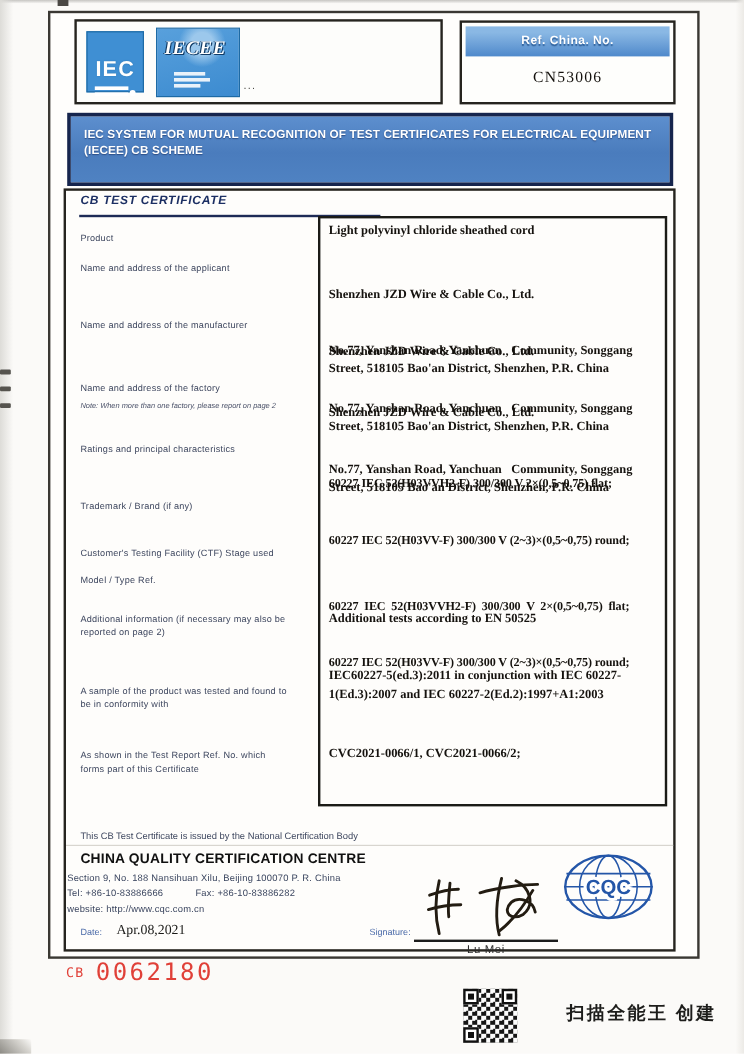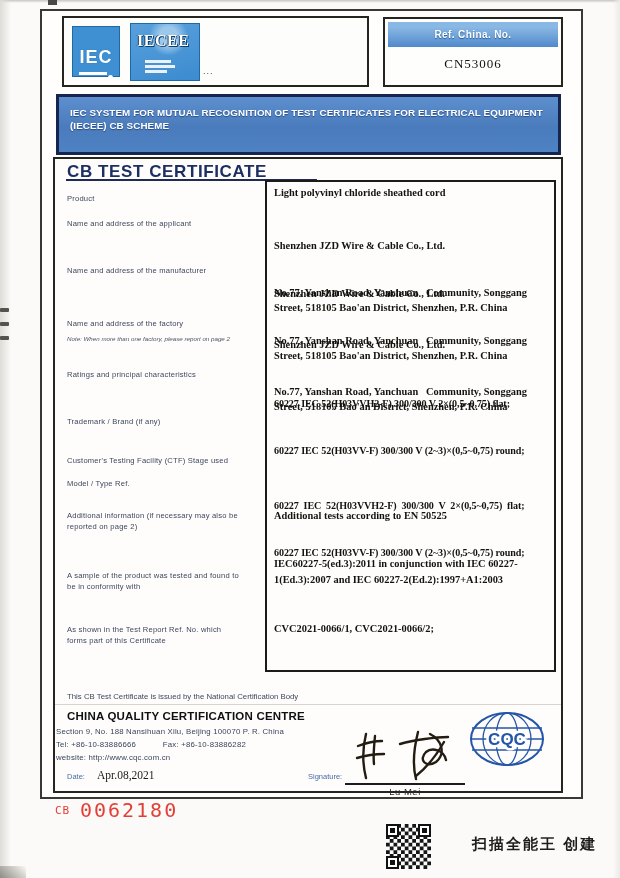--- a/index.html
+++ b/index.html
@@ -28,21 +28,21 @@
   .iec-sq .t { font-size:18px; font-weight:bold; letter-spacing:1px; margin-top:20px;
                text-shadow:0 0 1px #1d6aa5; }
   .iec-lines { position:relative; margin:3px auto 0; width:34px; height:12px; }
   .iec-lines b { position:absolute; left:0; width:28px; height:2.5px; background:#fff; }
   .iec-lines b:nth-child(1){ top:1px; } .iec-lines b:nth-child(2){ top:6px; }
   .iec-lines i { position:absolute; right:0; top:4px; width:5px; height:5px; background:#fff; border-radius:50%; }
   .iecee-sq { left:130px; top:23px; width:70px; height:58px;
               background:radial-gradient(circle at 55% 22%, #9cc8ec 0 16%, rgba(255,255,255,0) 34%),
                          linear-gradient(165deg,#58a0dc,#3c8bd0);
               border:1px solid #1d6aa5; color:#fff; }
-  .iecee-sq .t { font-family:"Liberation Serif", serif; font-weight:bold;
+  .iecee-sq .t { font-family:"Liberation Serif", serif; font-style:italic; font-weight:bold;
                  font-size:16px; letter-spacing:0.5px; margin:8px 0 0 6px;
                  text-shadow:1px 1px 0 #123c66, -1px 0 0 #123c66; }
   .iecee-lines { position:relative; margin:10px 0 0 14px; width:40px; height:14px; }
   .iecee-lines b { position:absolute; left:0; height:2.5px; background:#e9f2fa; }
   .iecee-lines b:nth-child(1){ top:0; width:26px; } .iecee-lines b:nth-child(2){ top:5px; width:30px; }
   .iecee-lines b:nth-child(3){ top:10px; width:22px; }
   .tm-dots { left:203px; top:66px; font-size:9px; color:#4a4a46; letter-spacing:1px; }
 
   .ref-box { left:383px; top:17px; width:180px; height:70px; border:2px solid #26241f; background:#fefefc; }
   .ref-head { margin:3px; height:25px; background:linear-gradient(180deg,#8ab8e4 0 20%,#4f89cb);
@@ -52,21 +52,21 @@
              font-size:13px; color:#14110d; letter-spacing:1px; }
 
   
   .banner { left:56px; top:94px; width:505px; height:61px; background:linear-gradient(180deg,#5d8fce,#4a7cbd 55%, #4f82c2);
             border:3px solid #16254d; padding:9px 11px; }
   .banner div { color:#fff; font-weight:bold; font-size:9.8px; letter-spacing:0.1px;
                 line-height:13px; white-space:nowrap; text-shadow:0 1px 1px #2a4a80; }
 
   
   .main-box { left:53px; top:157px; width:510px; height:636px; border:2px solid #26241f; background:#fefdfb; }
-  .cert-title { left:67px; top:162px; font-size:17px; font-weight:bold; color:#1c2f63; letter-spacing:0.6px; }
+  .cert-title { left:67px; top:162px; font-size:10px; font-weight:bold; color:#1c2f63; letter-spacing:0.6px;font-style:italic; }
   .title-rule { left:66px; top:179px; width:251px; height:2px; background:#1d2b56; }
   .value-box { left:265px; top:180px; width:291px; height:492px; border:2px solid #1b1b17; }
 
   .lbl { left:67px; width:190px; font-size:7.6px; color:#3e475f; letter-spacing:0.2px; line-height:10.5px; }
   .note { left:67px; width:200px; font-size:6.2px; color:#4a5168; font-style:italic; }
   .val { left:274px; width:278px; font-family:"Liberation Serif", serif; font-weight:bold;
          font-size:10.4px; color:#15120e; line-height:15.5px; white-space:pre-wrap; }
   .vline { white-space:pre; font-size:10.1px; letter-spacing:-0.1px; }
 
   .issued { left:67px; top:692px; font-size:7.8px; color:#3e475f; }

